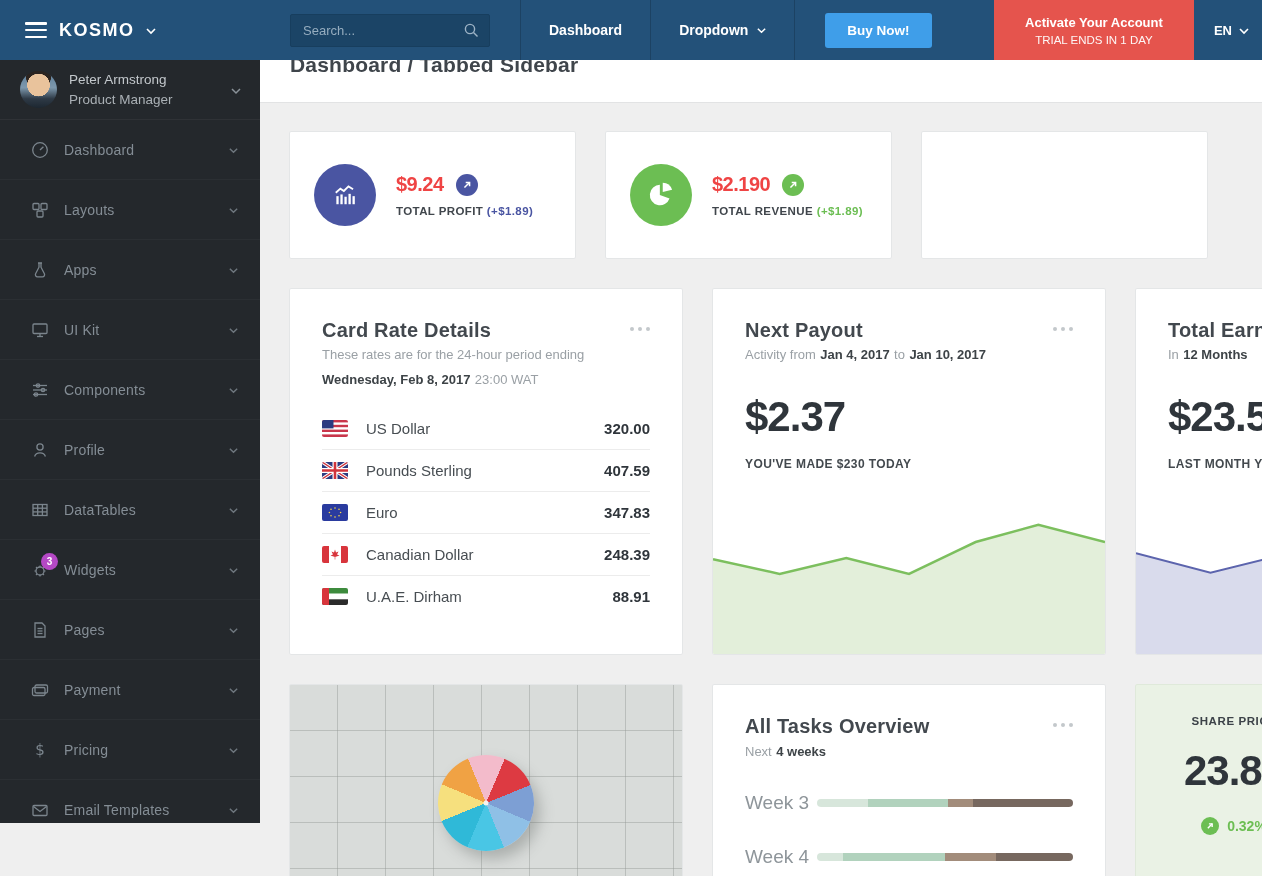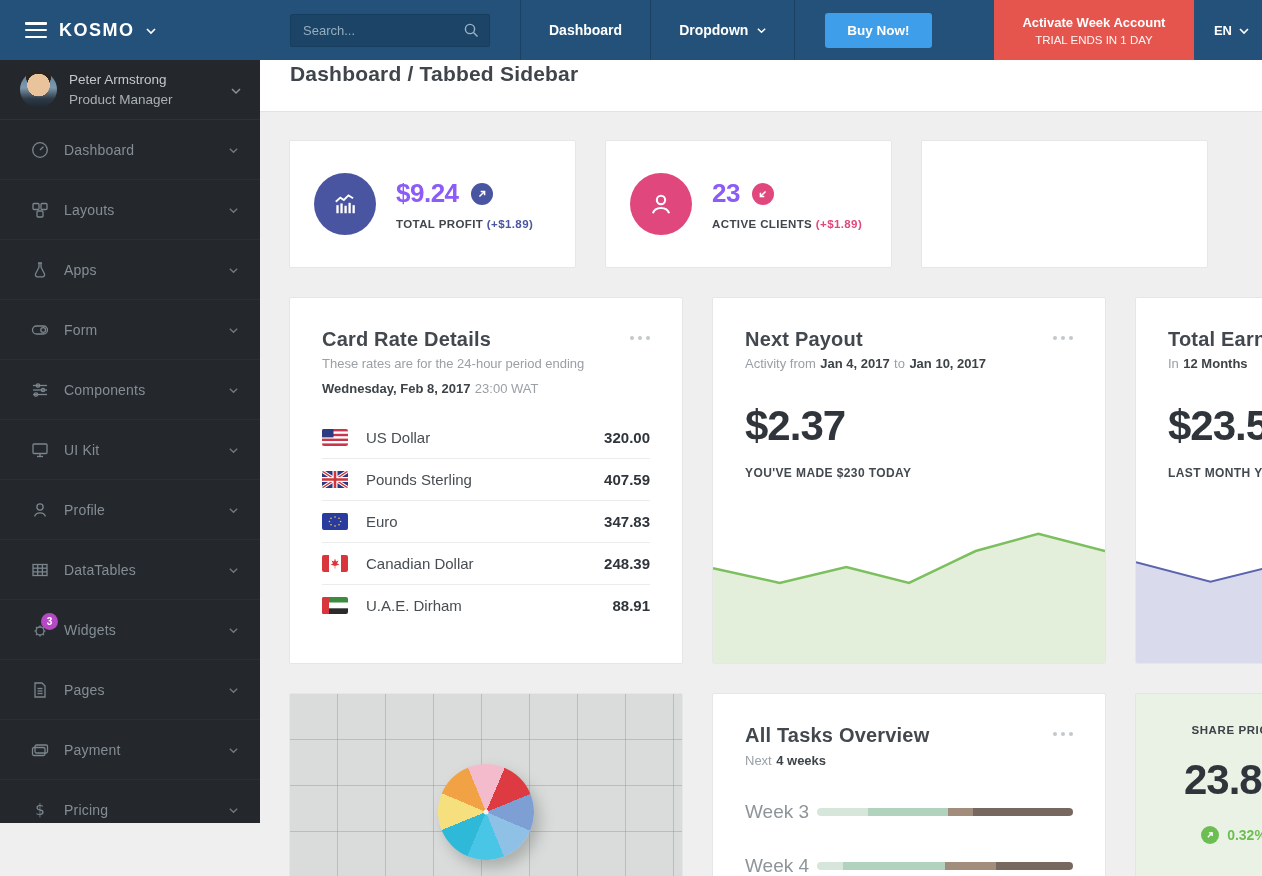--- a/index.html
+++ b/index.html
@@ -37,35 +37,35 @@
   .profile-txt { margin-left:12px; line-height:1.45; }
   .profile-txt .nm { color:#c3c8cc; font-size:13.5px; }
   .profile-txt .rl { color:#aab0b5; font-size:13.5px; }
   .profile .chev, .side-item .chev { margin-left:auto; }
   .side-item { height:60px; display:flex; align-items:center; padding:0 22px 0 30px; border-bottom:1px solid rgba(255,255,255,.035); cursor:pointer; }
   .side-ico { width:20px; height:20px; position:relative; flex:0 0 20px; }
   .side-label { color:#848d95; font-size:14px; margin-left:14px; letter-spacing:.2px; }
   .side-badge { position:absolute; top:-7px; right:-8px; width:17px; height:17px; border-radius:50%; background:#b548c5; color:#fff; font-size:10px; font-weight:700; display:flex; align-items:center; justify-content:center; }
 
   
-  .main { position:absolute; top:52px; left:260px; width:1002px; height:816px; }
+  .main { position:absolute; top:43px; left:260px; width:1002px; height:816px; }
   .page-header { background:#fff; border-bottom:1px solid #e2e3e4; padding:10px 30px 12px; height:60px; }
   .page-title { font-size:21px; font-weight:600; color:#3f454b; letter-spacing:.2px; }
   .page-sub { font-size:13px; color:#9ba1a6; margin-top:3px; }
   .content { padding:28px 0 0 29px; }
 
   .cards-row { display:flex; gap:29px; margin-bottom:29px; }
   .card { background:#fff; border:1px solid #e4e6e7; border-radius:2px; }
 
   
   .stat-card { width:287px; height:128px; flex:0 0 287px; display:flex; align-items:center; padding:0 24px; gap:20px; }
   .stat-circle { width:62px; height:62px; border-radius:50%; flex:0 0 62px; display:flex; align-items:center; justify-content:center; }
   .bg-blue { background:#4a55a2; } .bg-green { background:#6cbe53; } .bg-pink { background:#e0487d; }
   .stat-valrow { display:flex; align-items:center; gap:12px; }
-  .stat-value { font-size:26px; font-weight:800; color:#8b5cf6; letter-spacing:-.5px; }
+  .stat-value { font-size:20px; font-weight:800; color:#ef4444; letter-spacing:-.5px; }
   .trend-badge { width:22px; height:22px; border-radius:50%; display:flex; align-items:center; justify-content:center; }
   .stat-label { font-size:11.5px; font-weight:700; color:#40464c; letter-spacing:.4px; margin-top:9px; }
   .delta-blue { color:#4a55a2; } .delta-green { color:#6cbe53; } .delta-pink { color:#e0487d; }
 
   
   .wide-card { width:394px; height:367px; flex:0 0 394px; position:relative; overflow:hidden; }
   .card-pad { padding:30px 32px 0; }
   .card-head { display:flex; align-items:flex-start; justify-content:space-between; }
   .card-title { font-size:20px; font-weight:600; color:#42484e; letter-spacing:.2px; }
   .dots { display:flex; gap:4px; padding-top:8px; cursor:pointer; }
@@ -153,21 +153,21 @@
       <span>Dropdown</span>
       <span class="chev">
         <svg width="11" height="11" viewBox="0 0 12 12">
             <polyline points="2,4 6,8 10,4" fill="none" stroke="#fff" stroke-width="1.6"></polyline>
           </svg>
       </span>
     </div>
   </div>
   <button class="buy-btn">Buy Now!</button>
   <div class="trial">
-    <span class="t1">Activate Week Account</span>
+    <span class="t1">Activate Your Account</span>
     <span class="t2">TRIAL ENDS IN 1 DAY</span>
   </div>
   <div class="lang">
     <span>EN</span>
     <span class="chev">
       <svg width="12" height="12" viewBox="0 0 12 12">
           <polyline points="2,4 6,8 10,4" fill="none" stroke="#fff" stroke-width="1.6"></polyline>
         </svg>
     </span>
   </div>
@@ -225,63 +225,49 @@
         </svg>
     </span>
     <span class="side-label">Apps</span>
     <span class="chev">
         <svg width="11" height="11" viewBox="0 0 12 12">
           <polyline points="2,4 6,8 10,4" fill="none" stroke="#6e777e" stroke-width="1.5"></polyline>
         </svg>
       </span>
   </div>
 
-  <div class="side-item">
-    <span class="side-ico">
-      <svg width="20" height="20" viewBox="0 0 20 20" fill="none" stroke="#7b858d" stroke-width="1.3">
-          <rect x="2.5" y="6" width="15" height="8" rx="4"></rect>
-          <circle cx="13.2" cy="10" r="2.4"></circle>
-        </svg>
-    </span>
-    <span class="side-label">Form</span>
+
+  <div class="side-item">
+    <span class="side-ico">
+      <svg width="20" height="20" viewBox="0 0 20 20" fill="none" stroke="#7b858d" stroke-width="1.3">
+          <rect x="3" y="4" width="14" height="9.5" rx="1"></rect>
+          <line x1="10" y1="13.5" x2="10" y2="16"></line>
+          <line x1="7" y1="16.5" x2="13" y2="16.5"></line>
+        </svg>
+    </span>
+    <span class="side-label">UI Kit</span>
     <span class="chev">
         <svg width="11" height="11" viewBox="0 0 12 12">
           <polyline points="2,4 6,8 10,4" fill="none" stroke="#6e777e" stroke-width="1.5"></polyline>
         </svg>
       </span>
   </div>
 
   <div class="side-item">
     <span class="side-ico">
       <svg width="20" height="20" viewBox="0 0 20 20" fill="none" stroke="#7b858d" stroke-width="1.3">
           <line x1="3" y1="5.5" x2="17" y2="5.5"></line>
           <circle cx="8" cy="5.5" r="1.7"></circle>
           <line x1="3" y1="10" x2="17" y2="10"></line>
           <circle cx="13" cy="10" r="1.7"></circle>
           <line x1="3" y1="14.5" x2="17" y2="14.5"></line>
           <circle cx="6" cy="14.5" r="1.7"></circle>
         </svg>
     </span>
     <span class="side-label">Components</span>
-    <span class="chev">
-        <svg width="11" height="11" viewBox="0 0 12 12">
-          <polyline points="2,4 6,8 10,4" fill="none" stroke="#6e777e" stroke-width="1.5"></polyline>
-        </svg>
-      </span>
-  </div>
-
-  <div class="side-item">
-    <span class="side-ico">
-      <svg width="20" height="20" viewBox="0 0 20 20" fill="none" stroke="#7b858d" stroke-width="1.3">
-          <rect x="3" y="4" width="14" height="9.5" rx="1"></rect>
-          <line x1="10" y1="13.5" x2="10" y2="16"></line>
-          <line x1="7" y1="16.5" x2="13" y2="16.5"></line>
-        </svg>
-    </span>
-    <span class="side-label">UI Kit</span>
     <span class="chev">
         <svg width="11" height="11" viewBox="0 0 12 12">
           <polyline points="2,4 6,8 10,4" fill="none" stroke="#6e777e" stroke-width="1.5"></polyline>
         </svg>
       </span>
   </div>
 
   <div class="side-item">
     <span class="side-ico">
       <svg width="20" height="20" viewBox="0 0 20 20" fill="none" stroke="#7b858d" stroke-width="1.3">
@@ -432,43 +418,43 @@
                   <polyline points="5.5,4 10,4 10,8.5" fill="none" stroke="#fff" stroke-width="1.8"></polyline>
                 </svg>
             </span>
           </div>
           <div class="stat-label">
             <span>TOTAL PROFIT</span> <span class="delta-blue">(+$1.89)</span>
           </div>
         </div>
       </div>
 
-
       <div class="card stat-card">
-        <div class="stat-circle bg-pink">
-          <svg width="30" height="30" viewBox="0 0 26 26" fill="none" stroke="#fff" stroke-width="1.8">
-              <circle cx="13" cy="9.5" r="3.6"></circle>
-              <path d="M6 21a7.2 6 0 0 1 14 0"></path>
+        <div class="stat-circle bg-green">
+          <svg width="30" height="30" viewBox="0 0 26 26">
+              <path d="M12 13 V4.2 A8.8 8.8 0 1 0 20.4 16 Z" fill="#fff"></path>
+              <path d="M14.5 10.5 L22.6 8.4 A8.8 8.8 0 0 0 14.5 2.3 Z" fill="#fff"></path>
             </svg>
         </div>
         <div>
           <div class="stat-valrow">
-            <span class="stat-value">23</span>
-            <span class="trend-badge bg-pink">
+            <span class="stat-value">$2.190</span>
+            <span class="trend-badge bg-green">
               <svg width="12" height="12" viewBox="0 0 14 14">
-                  <line x1="10" y1="4" x2="4" y2="10" stroke="#fff" stroke-width="1.8"></line>
-                  <polyline points="4,5.5 4,10 8.5,10" fill="none" stroke="#fff" stroke-width="1.8"></polyline>
+                  <line x1="4" y1="10" x2="10" y2="4" stroke="#fff" stroke-width="1.8"></line>
+                  <polyline points="5.5,4 10,4 10,8.5" fill="none" stroke="#fff" stroke-width="1.8"></polyline>
                 </svg>
             </span>
           </div>
           <div class="stat-label">
-            <span>ACTIVE CLIENTS</span> <span class="delta-pink">(+$1.89)</span>
-          </div>
-        </div>
-      </div>
+            <span>TOTAL REVENUE</span> <span class="delta-green">(+$1.89)</span>
+          </div>
+        </div>
+      </div>
+
 
       <div class="card stat-card"></div>
     </div>
 
     <div class="cards-row">
 
       <div class="card wide-card">
         <div class="card-pad">
           <div class="card-head">
             <div class="card-title">Card Rate Details</div>

